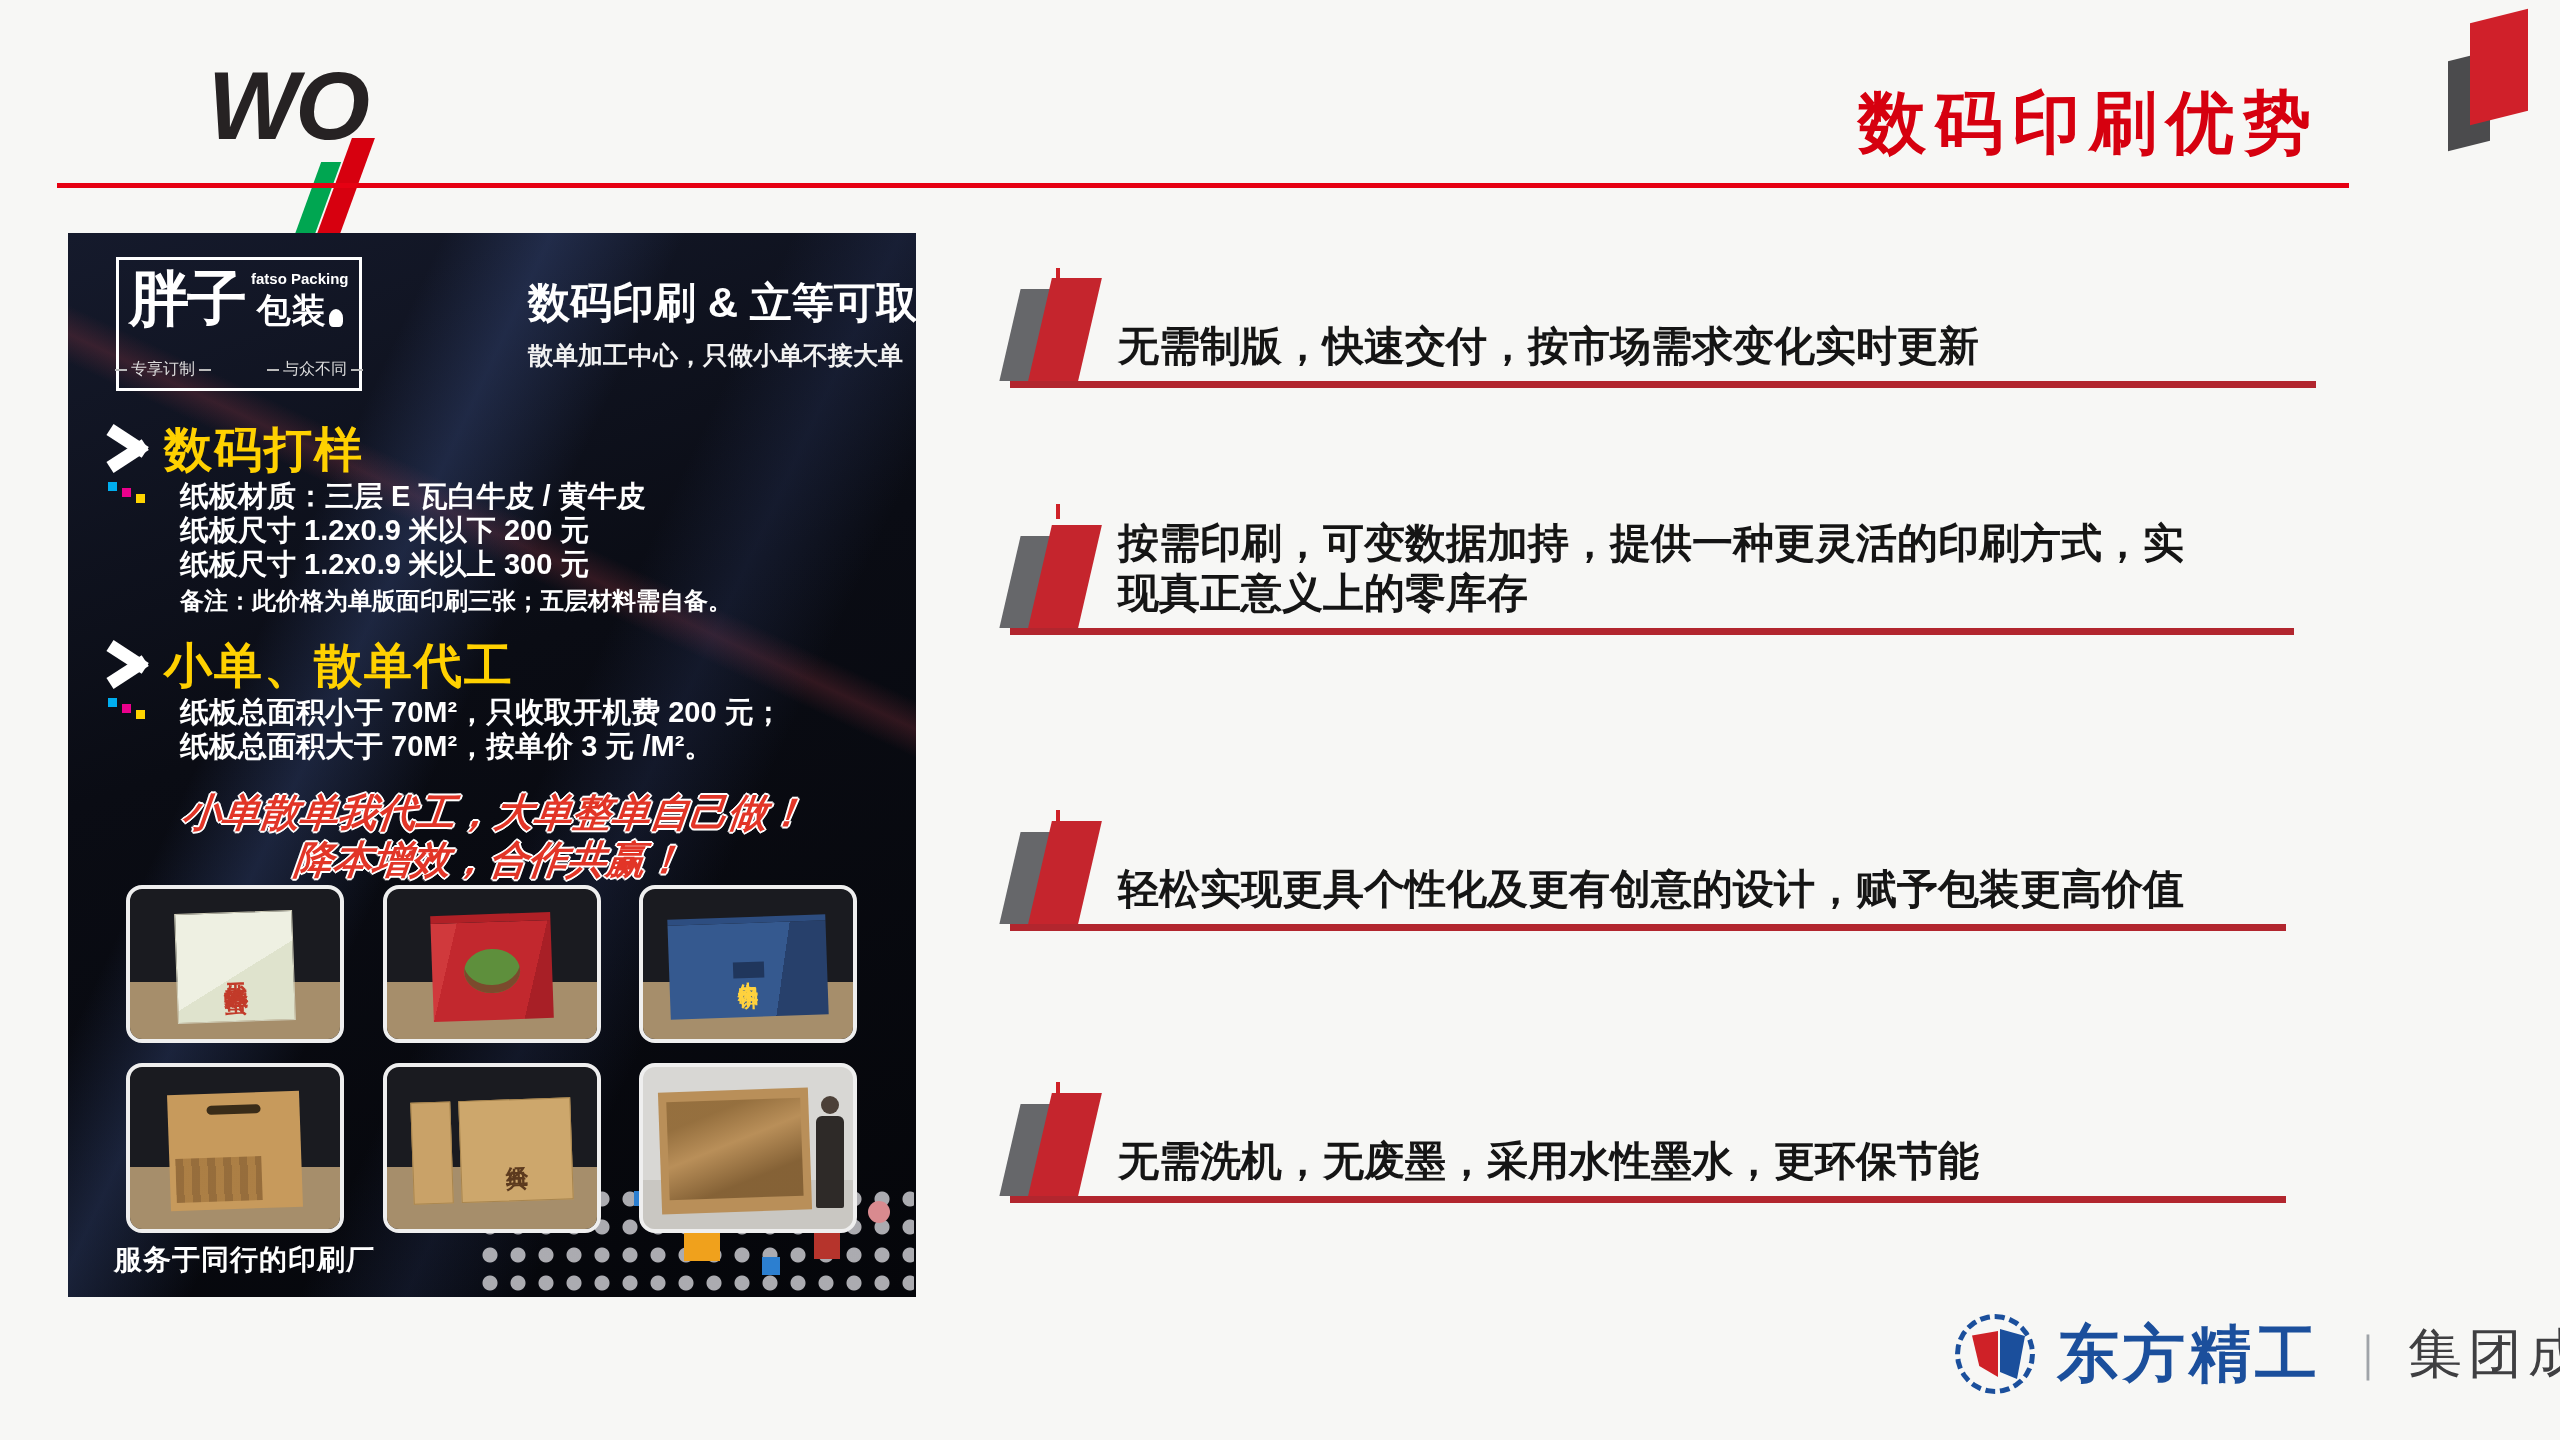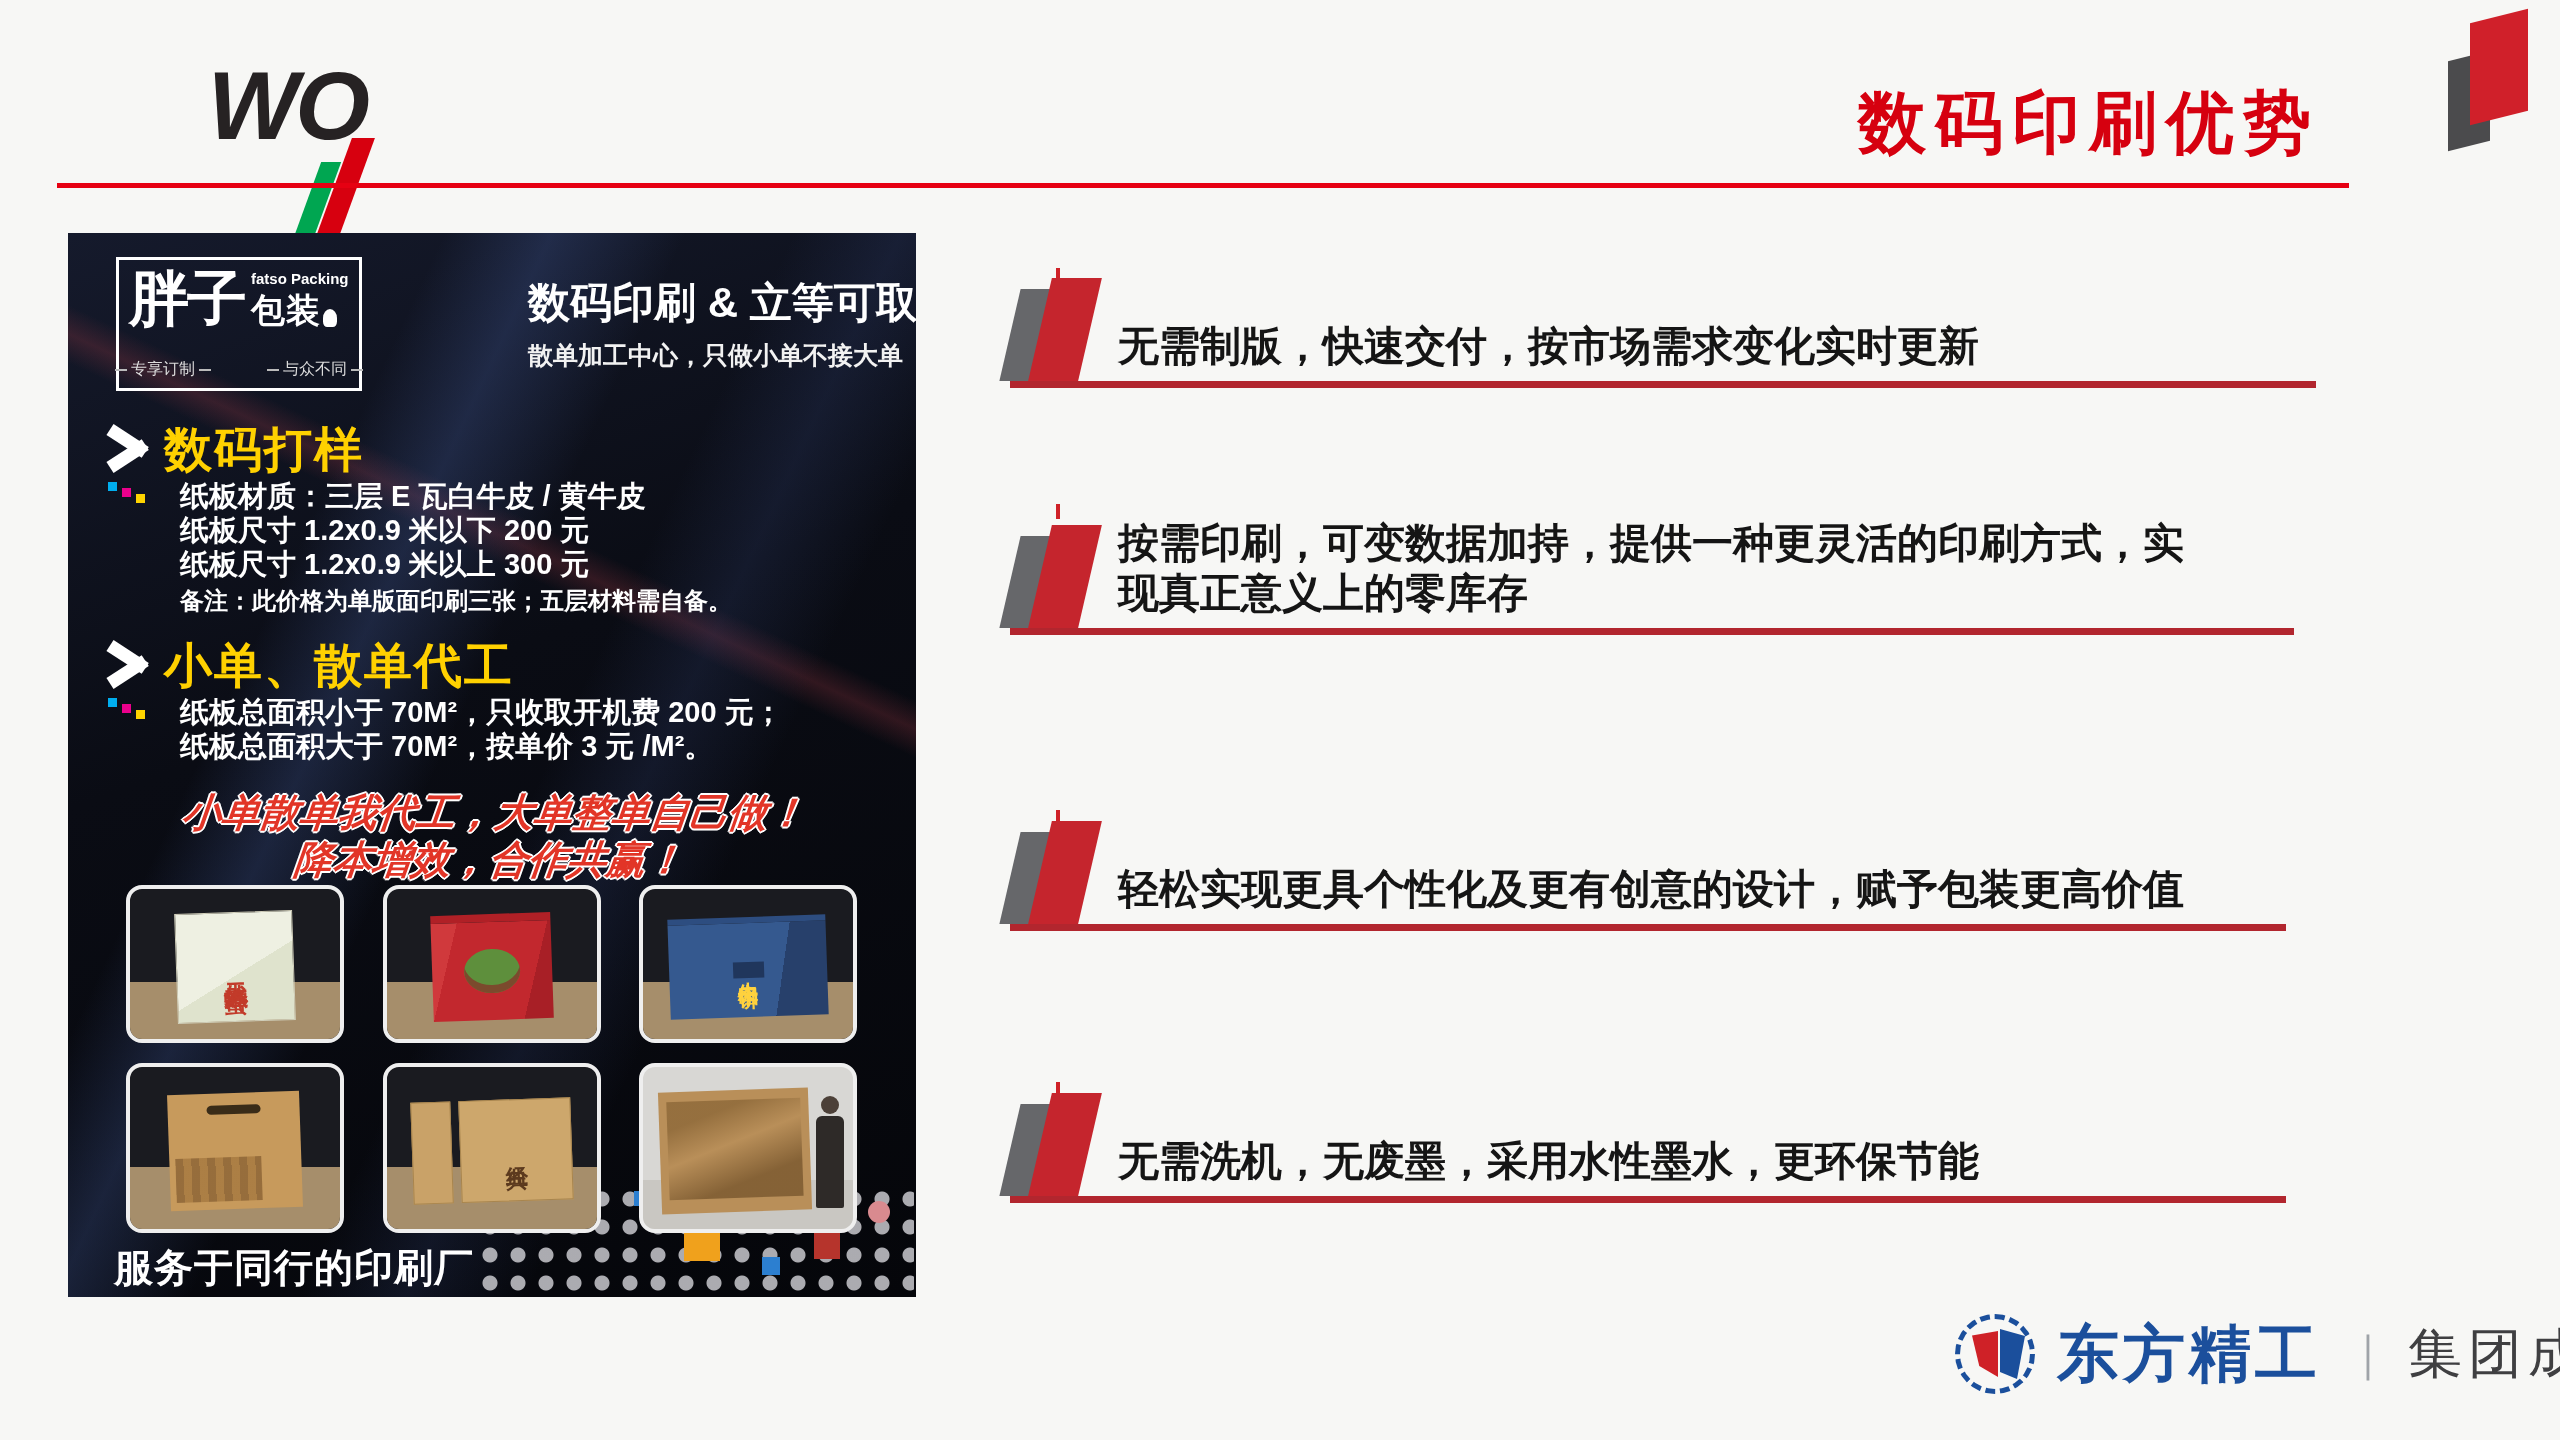--- a/index.html
+++ b/index.html
@@ -40,21 +40,21 @@
             background:
               linear-gradient(115deg, rgba(70,95,160,0) 28%, rgba(70,95,160,0.30) 36%, rgba(70,95,160,0) 46%),
               linear-gradient(115deg, rgba(60,80,140,0) 54%, rgba(60,80,140,0.20) 62%, rgba(60,80,140,0) 71%),
               linear-gradient(25deg, rgba(120,40,50,0) 64%, rgba(170,60,70,0.25) 66%, rgba(120,40,50,0) 68%),
               linear-gradient(160deg, #151a2c 0%, #0a0c14 42%, #05060a 100%); }
 
   .fatso-box { position:absolute; left:48px; top:24px; width:246px; height:134px;
                border:3px solid #fff; }
   .fatso-row { display:flex; align-items:flex-start; padding:10px 8px 0 10px; }
   .fatso-main { font-size:60px; font-weight:bold; line-height:0.95; letter-spacing:-2px; }
-  .fatso-col { margin-left:6px; }
+  .fatso-col { margin-left:6px;text-align:center; }
   .fatso-en { font-size:15px; font-weight:bold; white-space:nowrap; }
   .fatso-suffix { font-size:34px; font-weight:bold; letter-spacing:1px; }
   .chef-icon { display:inline-block; width:14px; height:18px; background:#fff;
                border-radius:50% 50% 30% 30%; vertical-align:middle; margin-left:2px; }
   .fatso-tags { position:absolute; left:0; right:0; bottom:8px; display:flex;
                 justify-content:space-between; padding:0 12px; font-size:16px; color:#ddd; }
   .fatso-tags .tag { position:relative; }
   .fatso-tags .tag::before, .fatso-tags .tag::after {
       content:""; position:absolute; top:10px; width:12px; height:2px; background:#bbb; }
   .fatso-tags .tag::before { left:-16px; } .fatso-tags .tag::after { right:-16px; }
@@ -141,21 +141,21 @@
   .dots { position:absolute; right:2px; bottom:4px; width:438px; height:108px; z-index:1;
           background-image:radial-gradient(circle, rgba(200,200,205,0.85) 7px, transparent 8px);
           background-size:28px 28px; }
   .dots .acc { position:absolute; }
   .acc.orange { left:208px; top:28px; width:36px; height:48px; background:#f0a11c; }
   .acc.blue1  { left:158px; top:6px;  width:15px; height:15px; background:#2c7fd0; }
   .acc.blue2  { left:286px; top:72px; width:18px; height:18px; background:#2c7fd0; }
   .acc.red1   { left:338px; top:48px; width:26px; height:26px; background:#b6342c; }
   .acc.pink1  { left:392px; top:16px; width:22px; height:22px; border-radius:50%; background:#d98a8f; }
 
-  .poster-footer { position:absolute; left:46px; top:1008px; font-size:39px;
+  .poster-footer { position:absolute; left:46px; top:1008px; font-size:28px;
                    font-weight:bold; color:#fff; letter-spacing:1px; z-index:2; }
 
   
   .bullet { position:absolute; left:1010px; display:flex; align-items:flex-end;
             border-bottom:7px solid #b2262e; }
   .bullet .tick { position:absolute; left:46px; top:-12px; width:4px; height:15px;
                   background:#cf2127; }
   .marker { display:flex; align-items:flex-end; margin-right:28px; flex:0 0 auto; }
   .marker .bar-gray { width:44px; height:92px;  background:#66676a; transform:skewX(-13deg); }
   .marker .bar-red  { width:50px; height:103px; background:#c5252d; transform:skewX(-13deg);

